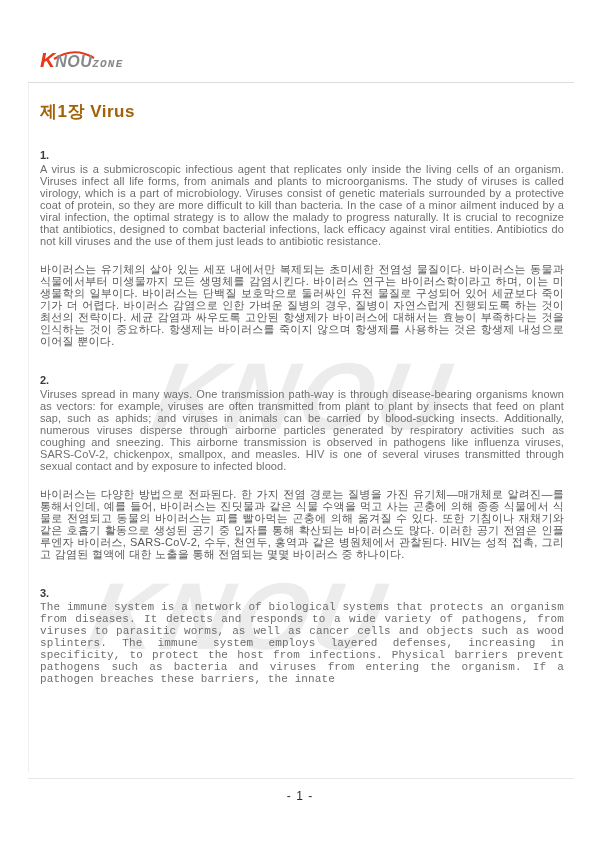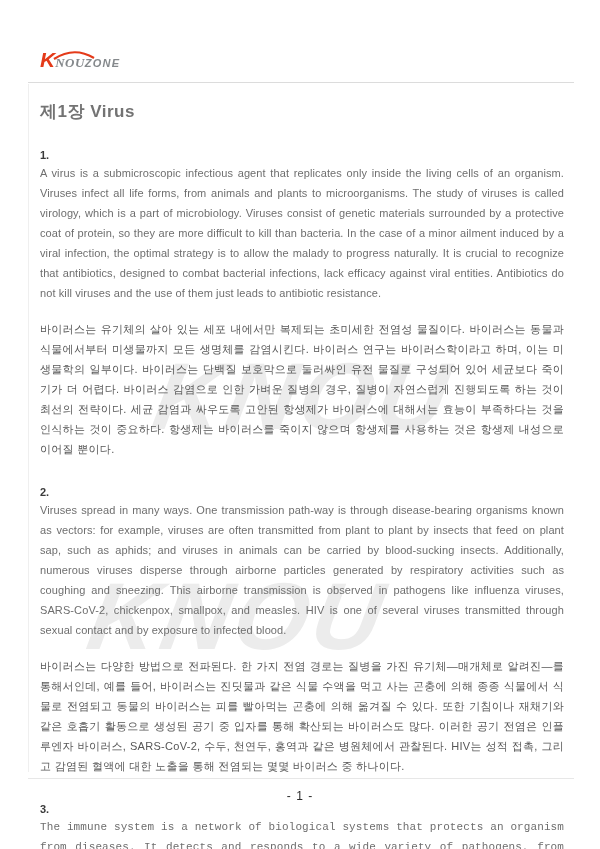--- a/index.html
+++ b/index.html
@@ -9,22 +9,22 @@
     font-family: "Liberation Sans", sans-serif;
     position: relative;
     overflow: hidden;
   }
   .page { position: relative; width: 600px; height: 849px; }
 
   
   .header { position: absolute; top: 50px; left: 40px; z-index: 2; }
   .logo { display: flex; align-items: baseline; font-style: italic; font-weight: 700; position: relative; }
   .logo-k { font-size: 21px; line-height: 20px; }
-  .logo-nou { font-size: 13px; letter-spacing: 0.5px; position: relative; font-family: Liberation Serif, serif; }
-  .logo-zone { font-size: 11px; letter-spacing: 1.2px; }
+  .logo-nou { font-size: 16px; letter-spacing: 0.5px; position: relative; }
+  .logo-zone { font-size: 11px; letter-spacing: 1.2px; font-family: Liberation Mono, monospace; }
   .logo-swoosh { position: absolute; left: 13px; top: -4px; }
 
   .header-rule {
     position: absolute; top: 82px; left: 28px; right: 26px;
     border-top: 1px solid #dcdcdc; z-index: 1;
   }
   .content-left-rule {
     position: absolute; top: 84px; left: 28px; width: 1px; height: 688px;
     background: #efefef; z-index: 0;
   }
@@ -39,28 +39,28 @@
   }
   .wm1 { top: 342px; left: 155px; font-size: 95px; }
   .wm2 { top: 562px; left: 90px; font-size: 95px; }
 
   
   .content {
     position: absolute; top: 100px; left: 40px; width: 524px; z-index: 1;
   }
   .page-title {
     margin: 0 0 24px 0;
-    font-size: 17px; font-weight: 700; color: #737373; letter-spacing: 0.5px;
+    font-size: 17px; font-weight: 700; color: #a16207; letter-spacing: 0.5px;
   }
   .sec-num {
     font-size: 11px; font-weight: 700; color: #3a3a3a;
     line-height: 16px; margin: 0;
   }
   .para {
-    margin: 0; font-size: 11px; line-height: 20px;
+    margin: 0; font-size: 11px; line-height: 12px;
     text-align: justify;
   }
   .para-en { color: #6e6e6e; letter-spacing: 0.1px; margin-bottom: 16px; }
   .para-ko { color: #565656; letter-spacing: 0.3px; word-break: break-all; margin-bottom: 25px; }
   .para-last { margin-bottom: 0; font-family: Liberation Mono, monospace; }
 
   
   .footer-rule {
     position: absolute; top: 778px; left: 28px; right: 26px;
     border-top: 1px solid #e7e7e7; z-index: 1;

